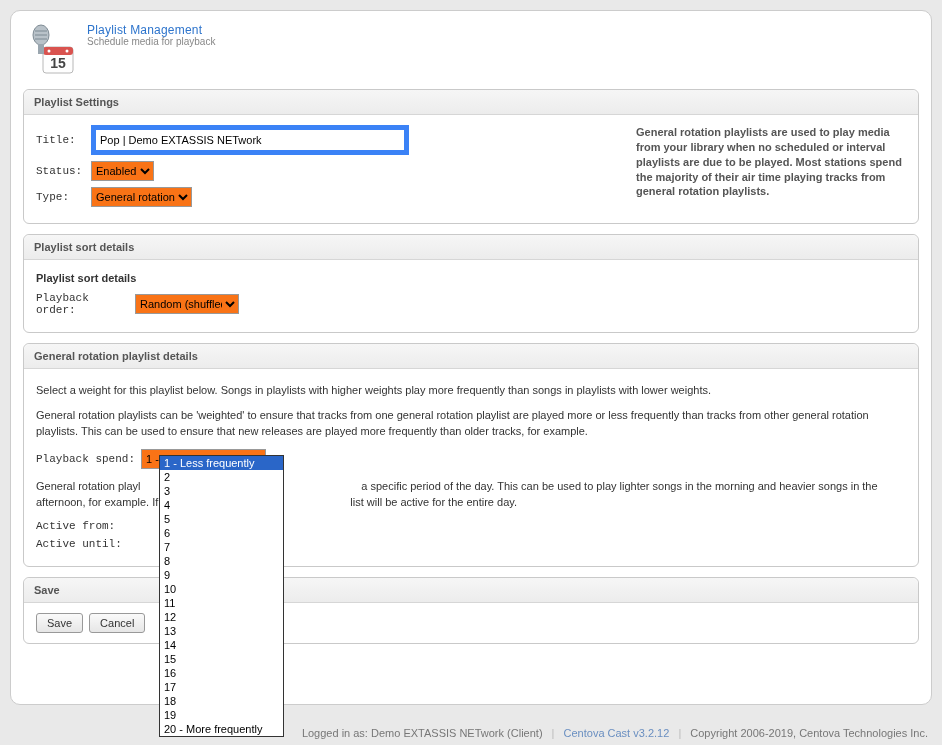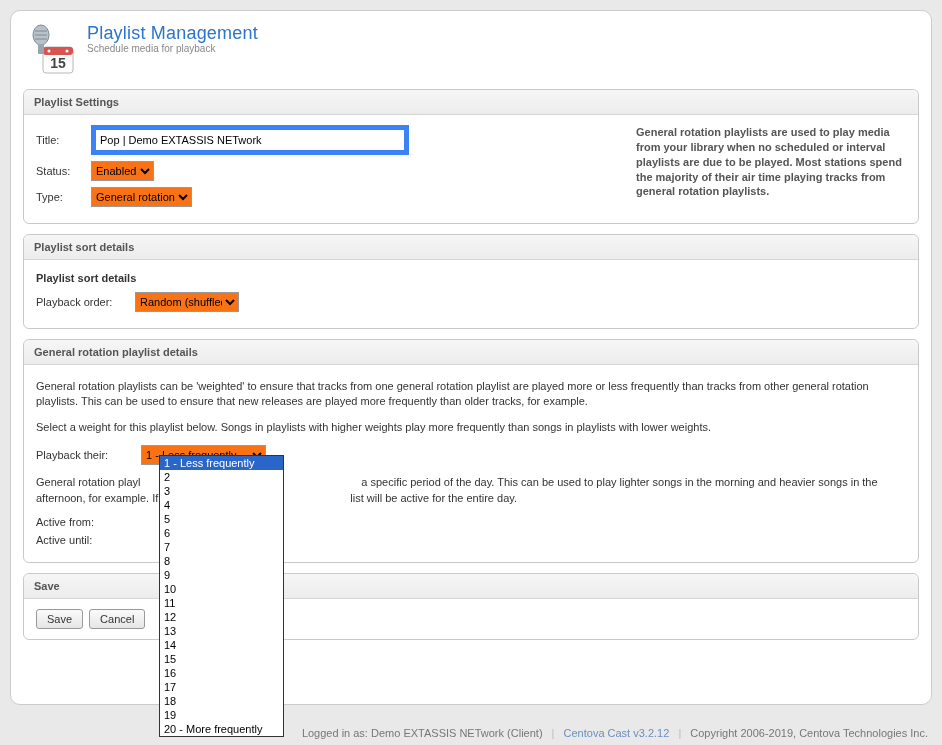--- a/index.html
+++ b/index.html
@@ -1,26 +1,26 @@
 <!DOCTYPE html>
 <html><head>
 <meta charset="utf-8">
 <style>
   html,body{margin:0;padding:0;font-family:Verdana,Arial,sans-serif;font-size:11px;color:#333;background:#e9e9e9;}
   .page{width:942px;height:745px;position:relative;background:#e9e9e9;}
   .content-frame{position:absolute;left:10px;top:10px;right:10px;bottom:40px;background:#fff;border:1px solid #ccc;border-radius:10px;padding:12px 12px 12px 12px;box-shadow:inset 0 0 0 1px #fff;overflow:visible;}
   .header-row{display:flex;align-items:flex-start;margin-bottom:6px;}
   .header-icon{width:56px;height:56px;margin-right:8px;position:relative;}
-  .header-text h1{margin:0;font-size:18px;font-weight:normal;color:#2d74cc;letter-spacing:.2px;}
+  .header-text h1{margin:0;font-size:12px;font-weight:normal;color:#2d74cc;letter-spacing:.2px;}
   .header-text .sub{font-size:10px;color:#888;margin-top:-1px;}
   .fieldset{border:1px solid #c9c9c9;border-radius:6px;margin-top:10px;background:#fff;}
   .fs-header{background:linear-gradient(#f6f6f6,#ececec);border-bottom:1px solid #d6d6d6;border-radius:6px 6px 0 0;padding:6px 10px;font-weight:bold;color:#555;}
   .fs-body{padding:10px 12px;}
   .row{display:flex;align-items:center;margin-bottom:6px;}
-  .row label{width:55px;color:#333;}
+  .row label{width:55px;color:#333;font-family:Liberation Mono, monospace;}
   .row.wide label{width:99px;}
   .row input[type=text]{width:300px;height:18px;border:5px solid #3b82f6;padding:1px 4px;font-family:inherit;font-size:11px;}
   .row select{height:20px;border:1px solid #999;font-family:inherit;font-size:11px;background:#f97316;}
   .settings-flex{display:flex;}
   .settings-left{flex:0 0 600px;}
   .settings-right{flex:1;color:#555;line-height:1.35;}
   .help-bold{font-weight:bold;}
   .divider-sub{font-weight:bold;color:#333;margin:2px 0 8px;}
   .para{color:#333;line-height:1.4;margin:4px 0 10px;}
   .btn{background:linear-gradient(#fafafa,#e6e6e6);border:1px solid #999;border-radius:3px;padding:3px 10px;font-family:inherit;font-size:11px;color:#333;cursor:pointer;}
@@ -102,24 +102,24 @@
         <select style="width:104px">
           <option>Random (shuffled)</option>
         </select>
       </div>
     </div>
   </div>
 
   <div class="fieldset">
     <div class="fs-header">General rotation playlist details</div>
     <div class="fs-body">
+      <div class="para">Select a weight for this playlist below. Songs in playlists with higher weights play more frequently than songs in playlists with lower weights.</div>
       <div class="para">General rotation playlists can be 'weighted' to ensure that tracks from one general rotation playlist are played more or less frequently than tracks from other general rotation playlists. This can be used to ensure that new releases are played more frequently than older tracks, for example.</div>
-      <div class="para">Select a weight for this playlist below. Songs in playlists with higher weights play more frequently than songs in playlists with lower weights.</div>
       <div class="row row3" style="margin-bottom:10px">
-        <label style="width:105px">Playback their:</label>
+        <label style="width:105px">Playback spend:</label>
         <select style="width:125px">
           <option>1 - Less frequently</option>
         </select>
       </div>
       <div class="para">
         <span>General rotation playl</span><span style="visibility:hidden">lists can optionally be configured to only play</span><span> a specific period of the day. This can be used to play lighter songs in the morning and heavier songs in the afternoon, for example. If no time p</span><span style="visibility:hidden">eriod is specified below, the p</span><span>list will be active for the entire day.</span>
       </div>
       <div class="row wide">
         <label>Active from:</label>
       </div>

